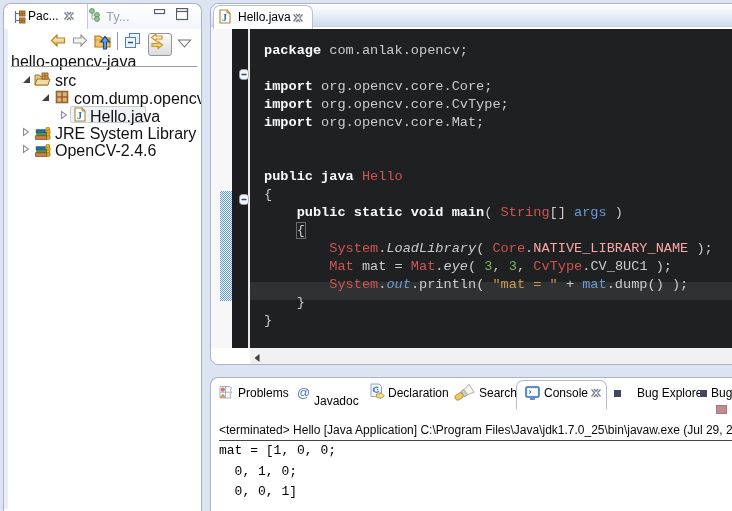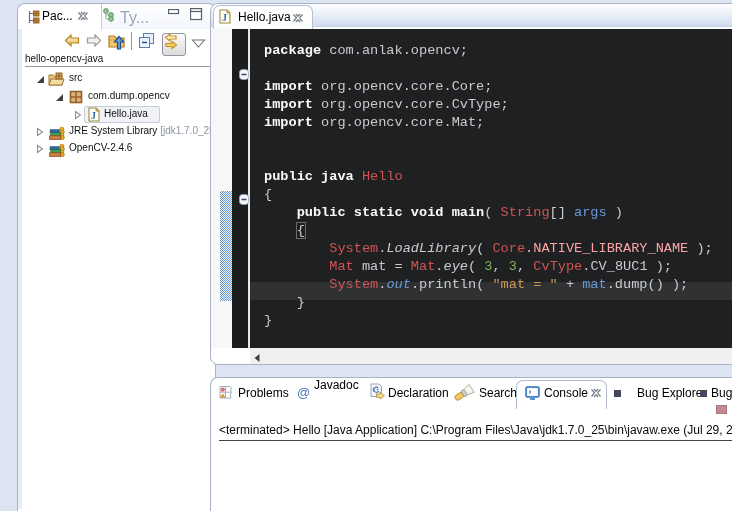--- a/index.html
+++ b/index.html
@@ -1,26 +1,26 @@
 <!DOCTYPE html>
 <html><head>
 <meta charset="utf-8">
 <style>
   html,body{margin:0;padding:0;}
   body{width:732px;height:511px;overflow:hidden;background:#dce3f1;font-family:"Liberation Sans",sans-serif;}
   #app{position:absolute;left:0;top:0;width:732px;height:511px;overflow:hidden;}
   .abs{position:absolute;}
   
-  #lpanel{left:17px;top:3px;width:199px;height:508px;background:#fff;border:1px solid #a9b2c6;border-bottom:none;border-radius:8px 8px 0 0;box-sizing:border-box;overflow:hidden;}
+  #lpanel{left:3px;top:3px;width:199px;height:508px;background:#fff;border:1px solid #a9b2c6;border-bottom:none;border-radius:8px 8px 0 0;box-sizing:border-box;overflow:hidden;}
   #ltabbar{left:0;top:0;width:197px;height:25px;background:linear-gradient(#ffffff,#f2f5fb);border-radius:8px 8px 0 0;}
   #ltab1{left:0;top:0;width:83px;height:25px;background:#fff;border-right:1px solid #c3cad9;border-radius:8px 0 0 0;}
   .tabtxt{font-size:12px;color:#000;}
-  .tabtxt-grey{font-size:16px;color:#9aa3b8;text-align:center;}
-  
-  .treetxt{font-size:10px;color:#111;white-space:nowrap;}
+  .tabtxt-grey{font-size:13px;color:#9aa3b8;text-align:center;}
+  
+  .treetxt{font-size:16px;color:#111;white-space:nowrap;}
   .grey{color:#8d939f;}
   #sel-hello{left:66px;top:102px;width:76px;height:17px;background:#f0f2f6;border:1px solid #c5cbd9;border-radius:2px;box-sizing:border-box;}
   
   #epanel{left:210px;top:3px;width:524px;height:362px;background:#fff;border:1px solid #a9b2c6;border-radius:8px 0 0 8px;box-sizing:border-box;overflow:hidden;}
   #etabbar{left:0;top:0;width:522px;height:22px;background:linear-gradient(#fdfeff 0%,#e9eff8 50%,#cfdcee 100%);border-radius:8px 0 0 0;}
   #etab1{left:2px;top:1px;width:100px;height:24px;border:1px solid #b8c0d2;border-bottom:none;border-radius:7px 7px 0 0;box-sizing:border-box;background:linear-gradient(#ffffff,#fbfcfe);}
   #econtent{left:0;top:25px;width:522px;height:319px;background:#f7f7f7;}
   #ruler{left:0;top:0;width:21px;height:319px;background:#f7f7f7;}
   #hatch{left:9px;top:162px;width:12px;height:110px;background-image:conic-gradient(#659ad0 25%,#eef4fa 0 50%,#659ad0 0 75%,#eef4fa 0);background-size:2px 2px;}
   #foldcol{left:21px;top:0;width:16px;height:319px;background:#1d1d1f;}
@@ -233,21 +233,21 @@
   <div class="abs" id="bpanel">
 
     <svg class="abs" style="left:8px;top:7px" width="15" height="15" viewBox="0 0 15 15">
       <path d="M1 1.5 H11 L12.5 3 L11.5 5 L12.5 7.5 L11 10 L12 13 H1 Z" fill="#ffffff" stroke="#a3aec6" stroke-width="1"></path>
       <path d="M6.5 2 V13 M1 7.2 H12" stroke="#a3aec6" stroke-width="1"></path>
       <circle cx="3.8" cy="4.6" r="2.1" fill="#e06a66"></circle>
       <path d="M3.8 9 L6 12.2 L1.6 12.2 Z" fill="#eaa33e" stroke="#c07818" stroke-width="0.6"></path>
     </svg>
     <div class="abs btabtxt" style="left:27px;top:8px">Problems</div>
     <div class="abs" style="left:86px;top:7px;font-size:13px;color:#4a7ab8">@</div>
-    <div class="abs btabtxt" style="left:103px;top:0">Javadoc</div>
+    <div class="abs btabtxt" style="left:103px;top:16px">Javadoc</div>
     <svg class="abs" style="left:158px;top:5px" width="17" height="18" viewBox="0 0 17 18">
       <path d="M2 1 L10 1 L12.5 3.5 L12.5 13.5 L2 13.5 Z" fill="#f4f6fa" stroke="#9aa3b6" stroke-width="1"></path>
       <path d="M5.2 4.5 q-1.8 2 0 4.2 M9.2 4.7 a2.6 2.6 0 1 0 0.6 3.4" fill="none" stroke="#4a7ab8" stroke-width="1.1"></path>
       <circle cx="8.6" cy="6.6" r="0.8" fill="#4a7ab8"></circle>
       <path d="M7.5 11 L11 11 L11 9.3 L15.5 12.7 L11 16 L11 14.3 L7.5 14.3 Z" fill="#f2dc9c" stroke="#b8963a" stroke-width="0.9"></path>
     </svg>
     <div class="abs btabtxt" style="left:177px;top:8px">Declaration</div>
     <svg class="abs" style="left:242px;top:5px" width="24" height="18" viewBox="0 0 24 18">
       <g transform="rotate(-33 12 9)">
         <rect x="0.5" y="6.8" width="8.5" height="5.4" rx="2.4" fill="#eec964" stroke="#b8963a" stroke-width="1"></rect>
@@ -270,15 +270,18 @@
     </svg>
     <div class="abs" style="left:403px;top:12px;width:7px;height:7px;background:#41485e"></div>
     <div class="abs btabtxt" style="left:426px;top:8px">Bug Explorer</div>
     <div class="abs" style="left:489px;top:12px;width:7px;height:7px;background:#41485e"></div>
     <div class="abs btabtxt" style="left:500px;top:8px">Bug</div>
 
     <div class="abs" style="left:505px;top:27px;width:11px;height:9px;background:#c08a90;border:1px solid #a8767c;box-sizing:border-box;"></div>
 
     <div class="abs" id="ctitle" style="left:8px;top:44.5px;width:514px;overflow:hidden;">&lt;terminated&gt; Hello [Java Application] C:\Program Files\Java\jdk1.7.0_25\bin\javaw.exe (Jul 29, 20</div>
     <div class="abs" style="left:8px;top:62px;width:514px;height:1px;background:#444"></div>
+    <pre class="abs cout" style="left:8px;top:63px">mat = [1, 0, 0;
+  0, 1, 0;
+  0, 0, 1]</pre>
   </div>
 
 </div>
 
 </body></html>

